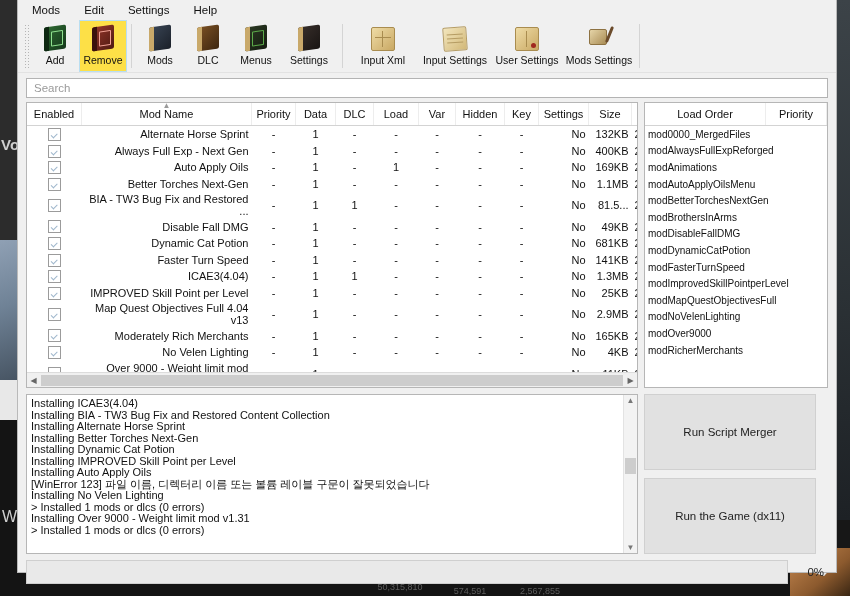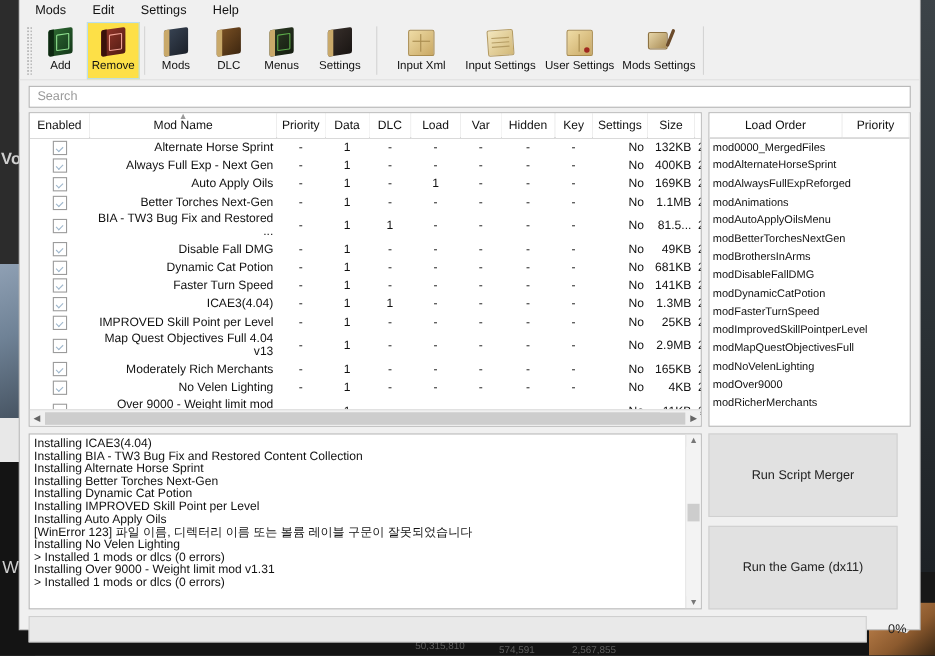--- a/index.html
+++ b/index.html
@@ -563,24 +563,20 @@
               <th class="lo-name">Load Order</th>
               <th class="lo-pri">Priority</th>
             </tr>
           </thead>
           <tbody>
               <tr>
                 <td class="lo-name">mod0000_MergedFiles</td>
                 <td class="lo-pri"></td>
               </tr>
               <tr>
-                <td class="lo-name">modAlternateHorseSprint</td>
-                <td class="lo-pri"></td>
-              </tr>
-              <tr>
                 <td class="lo-name">modAlwaysFullExpReforged</td>
                 <td class="lo-pri"></td>
               </tr>
               <tr>
                 <td class="lo-name">modAnimations</td>
                 <td class="lo-pri"></td>
               </tr>
               <tr>
                 <td class="lo-name">modAutoApplyOilsMenu</td>
                 <td class="lo-pri"></td>

